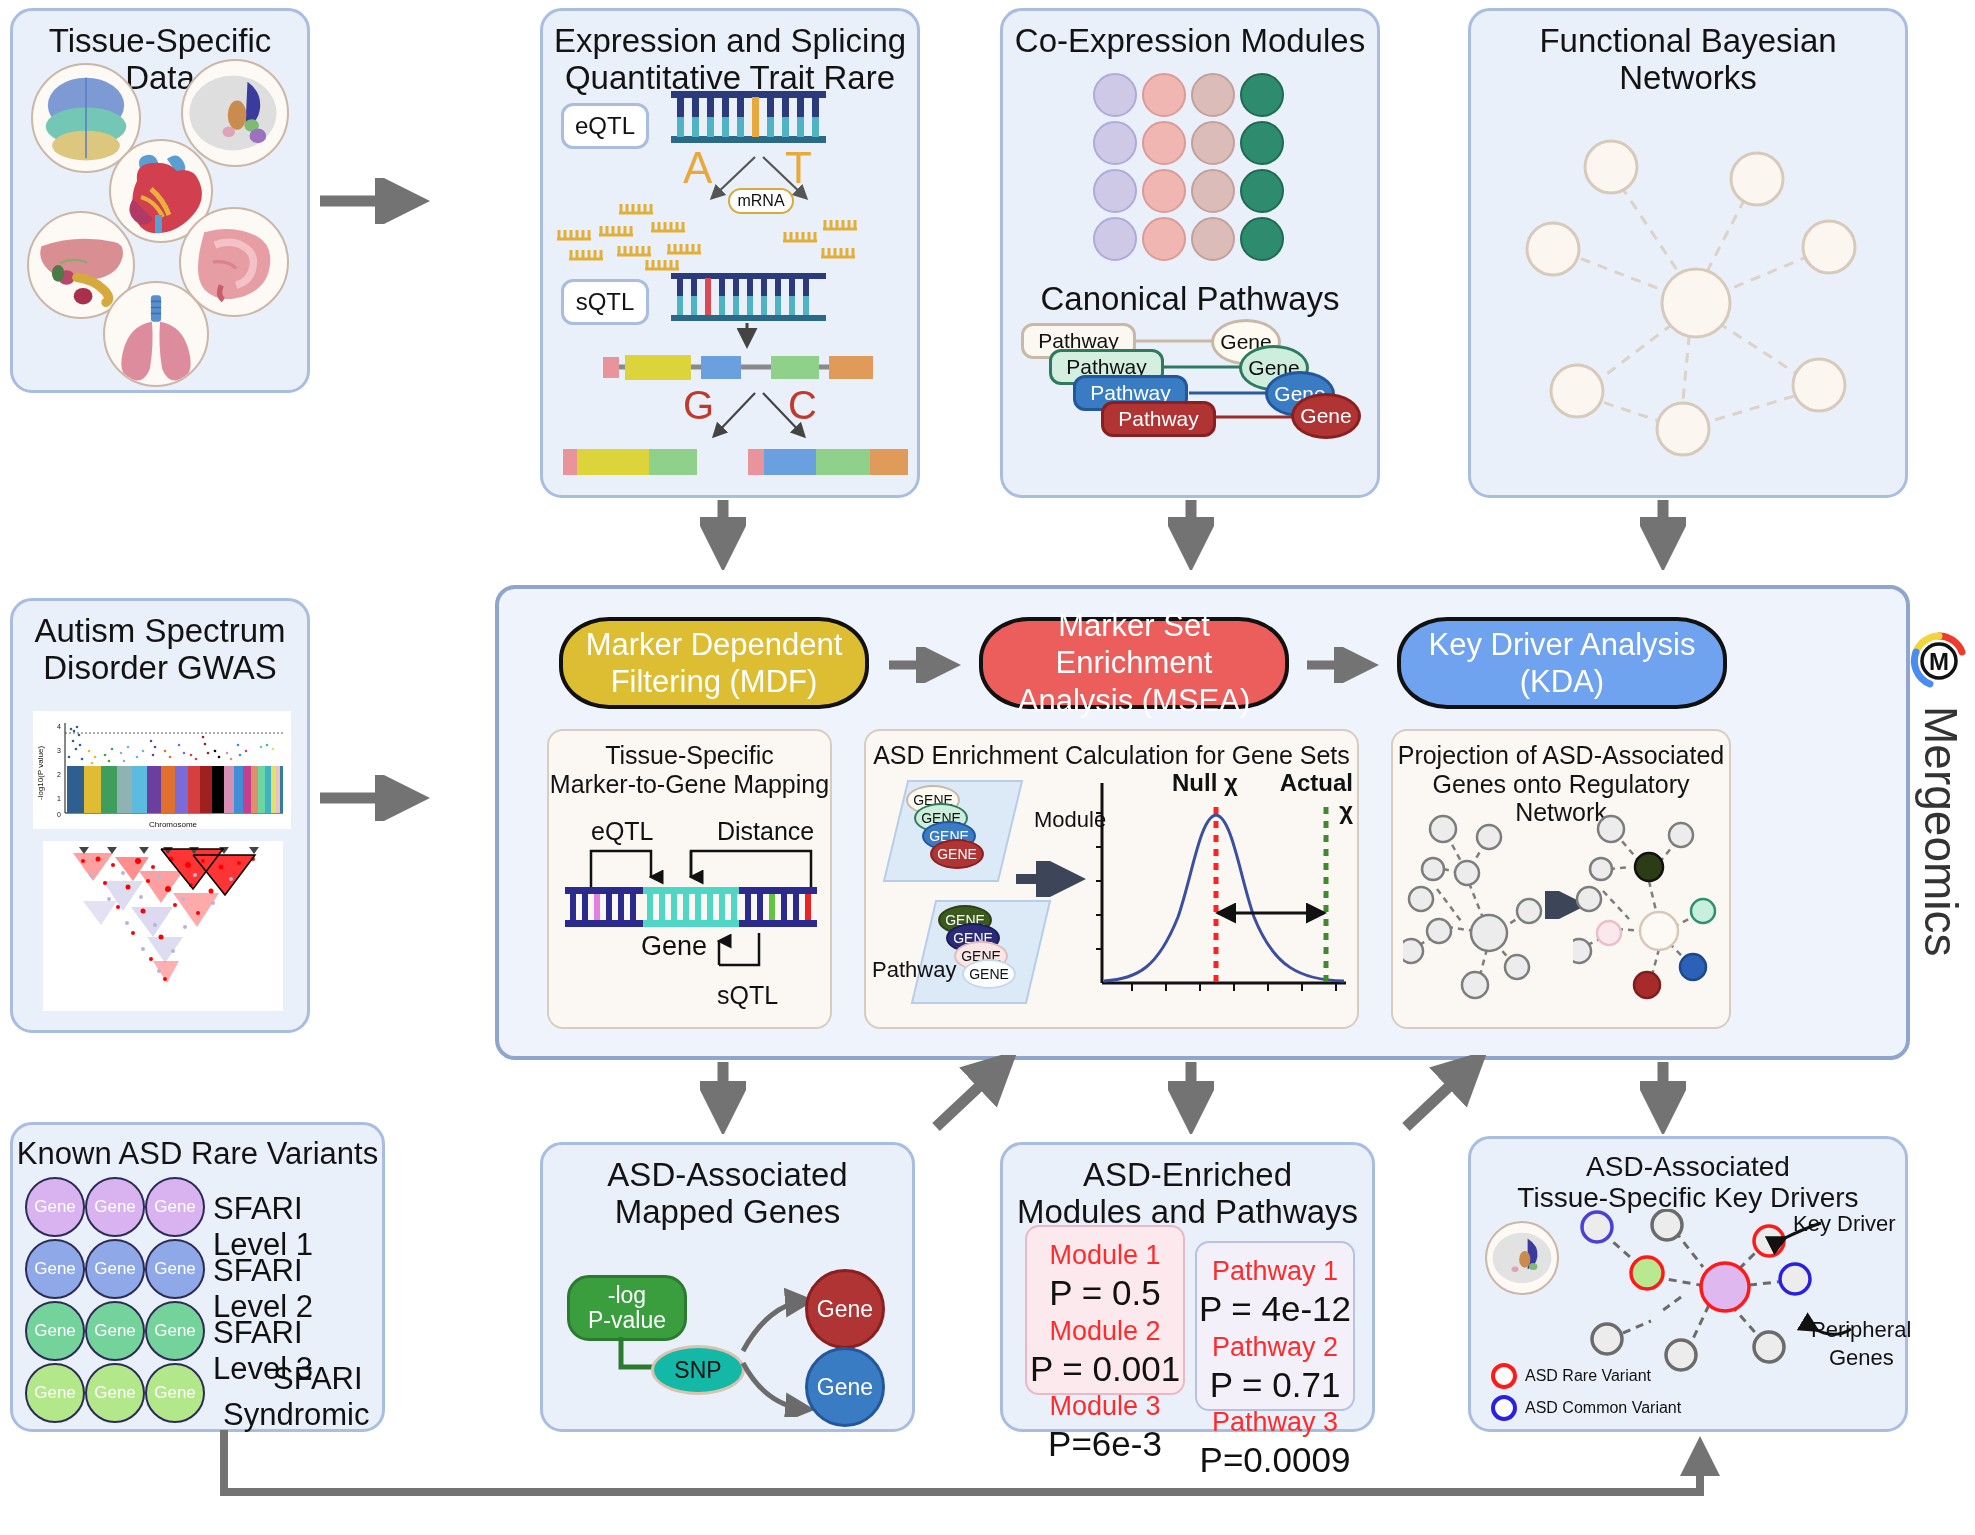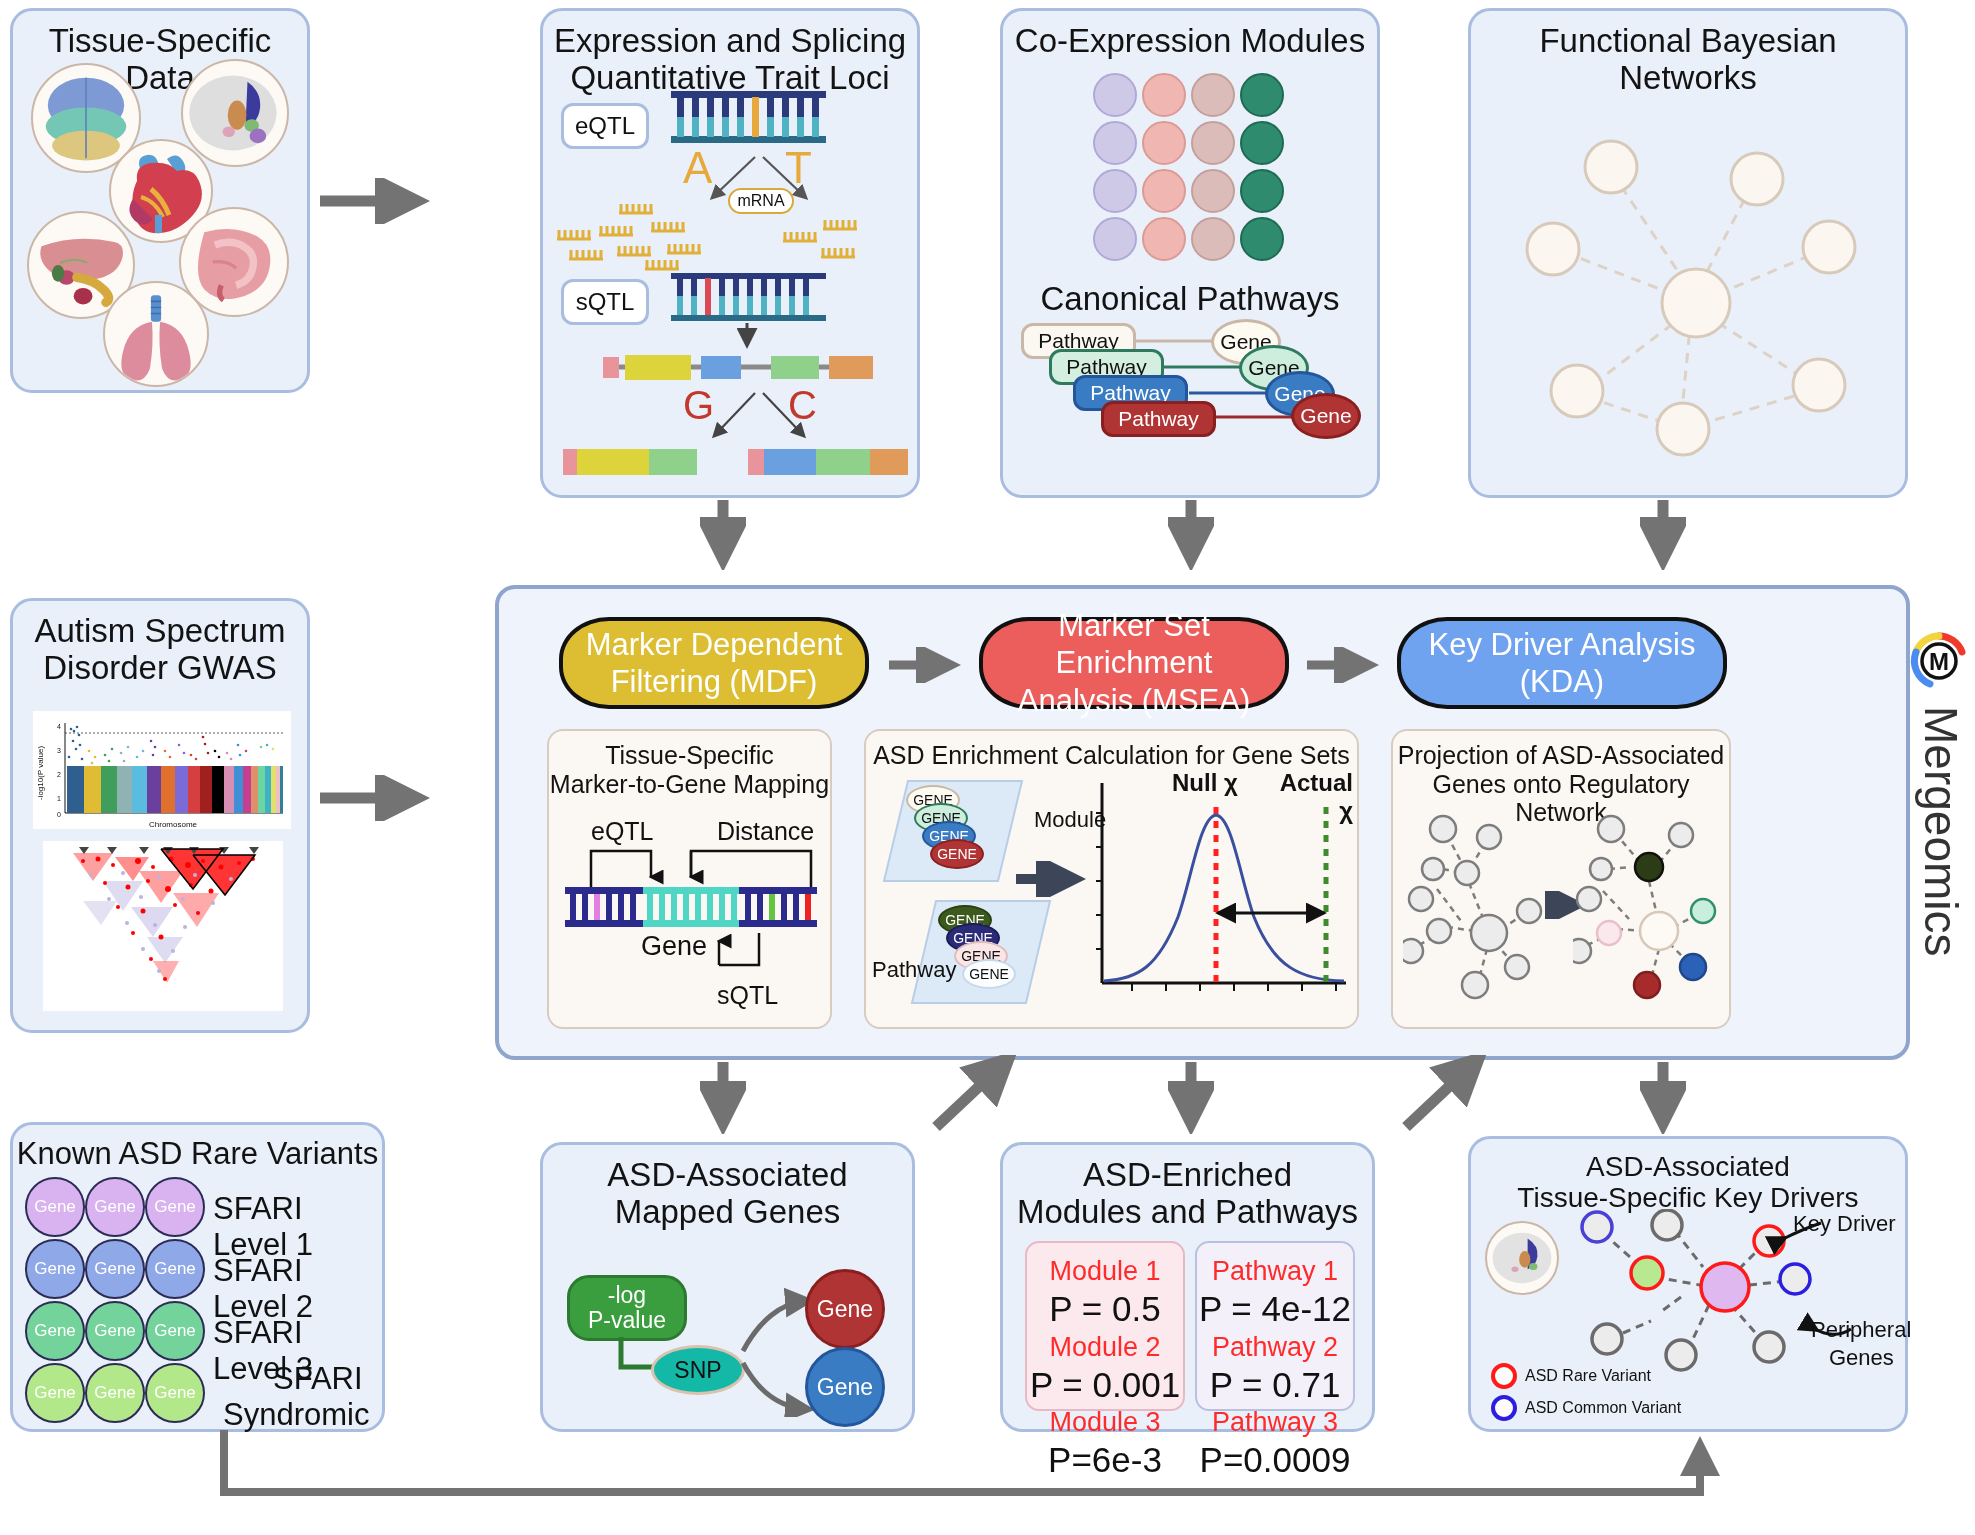--- a/index.html
+++ b/index.html
@@ -155,21 +155,21 @@
       <line x1="45" y1="24" x2="55" y2="24" stroke="#3f6fa8" stroke-width="1.5"></line>
       <line x1="45" y1="30" x2="55" y2="30" stroke="#3f6fa8" stroke-width="1.5"></line>
       <path d="M46 38 q-22 4 -28 28 q-6 22 6 28 q14 6 20 -10 q4 -24 2 -46 z" fill="#dd8c9d"></path>
       <path d="M54 38 q22 4 28 28 q6 22 -6 28 q-14 6 -20 -10 q-4 -24 -2 -46 z" fill="#dd8c9d"></path>
     </svg>
   </div>
 </div>
 
 <div class="panel" style="left:540px; top:8px; width:380px; height:490px;">
   <div class="panel-title">Expression and Splicing</div>
-  <div class="panel-title" style="padding-top:0;">Quantitative Trait Loci</div>
+  <div class="panel-title" style="padding-top:0;">Quantitative Trait Rare</div>
 
   <div style="position:absolute; left:18px; top:92px; width:88px; height:46px; background:#fff; border:3px solid #a8bde0; border-radius:12px; display:flex; align-items:center; justify-content:center; font-size:24px; color:#111;">
     <span>eQTL</span>
   </div>
 
   <svg style="position:absolute; left:128px; top:80px;" width="155" height="52">
     <rect x="0" y="0" width="155" height="7" fill="#2b3a7a"></rect>
     <rect x="0" y="45" width="155" height="7" fill="#2a6a87"></rect>
     <g>
       <rect x="6" y="6" width="7" height="20" fill="#2b3a7a"></rect>
@@ -989,21 +989,21 @@
   </div>
   <div style="position:absolute; left:262px; top:202px; width:80px; height:80px; background:#3a7cc4; border:3px solid #24569b; border-radius:50%; display:flex; align-items:center; justify-content:center; color:#fff; font-size:23px;">
     <span>Gene</span>
   </div>
 </div>
 
 <div class="panel" style="left:1000px; top:1142px; width:375px; height:290px;">
   <div class="panel-title">ASD-Enriched</div>
   <div class="panel-title" style="padding-top:0;">Modules and Pathways</div>
 
-  <div class="pv-box" style="left:22px; top:96px; width:160px; height:170px; background:#fce9ee; border:2px solid #e8b8c6; padding-top:12px;">
+  <div class="pv-box" style="left:22px; top:80px; width:160px; height:170px; background:#fce9ee; border:2px solid #e8b8c6; padding-top:12px;">
     <div class="pv-name">Module 1</div>
     <div class="pv-val">P = 0.5</div>
     <div class="pv-name">Module 2</div>
     <div class="pv-val">P = 0.001</div>
     <div class="pv-name">Module 3</div>
     <div class="pv-val">P=6e-3</div>
   </div>
 
   <div class="pv-box" style="left:192px; top:96px; width:160px; height:170px; background:#f3f0fa; border:2px solid #b8c2e0; padding-top:12px;">
     <div class="pv-name">Pathway 1</div>

